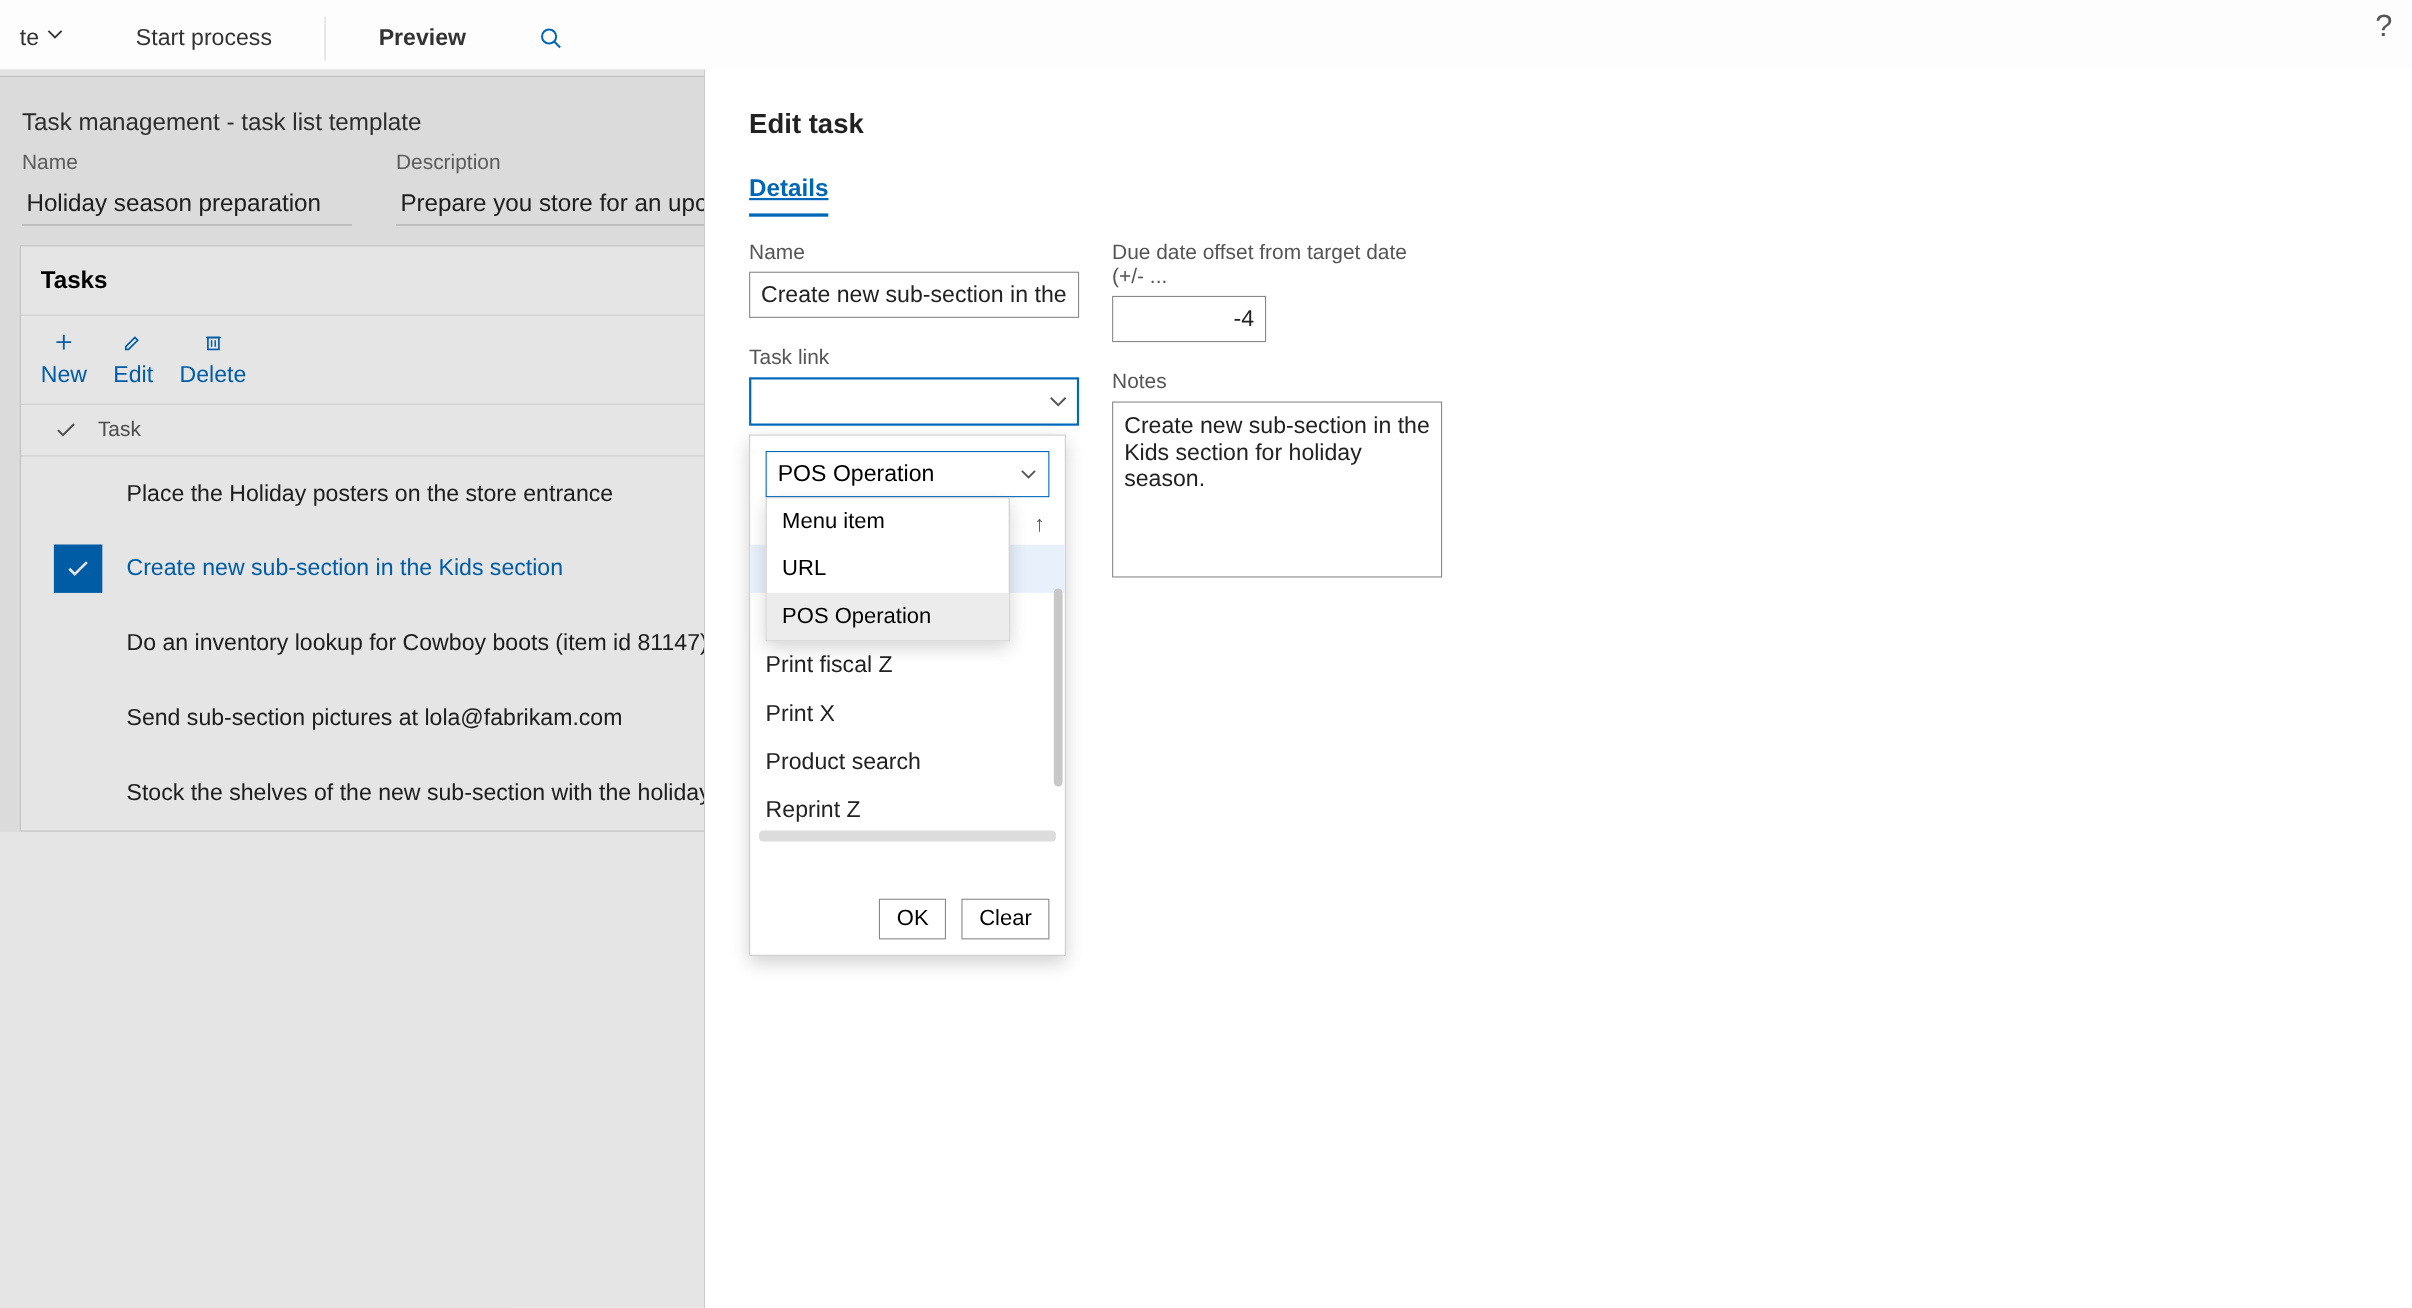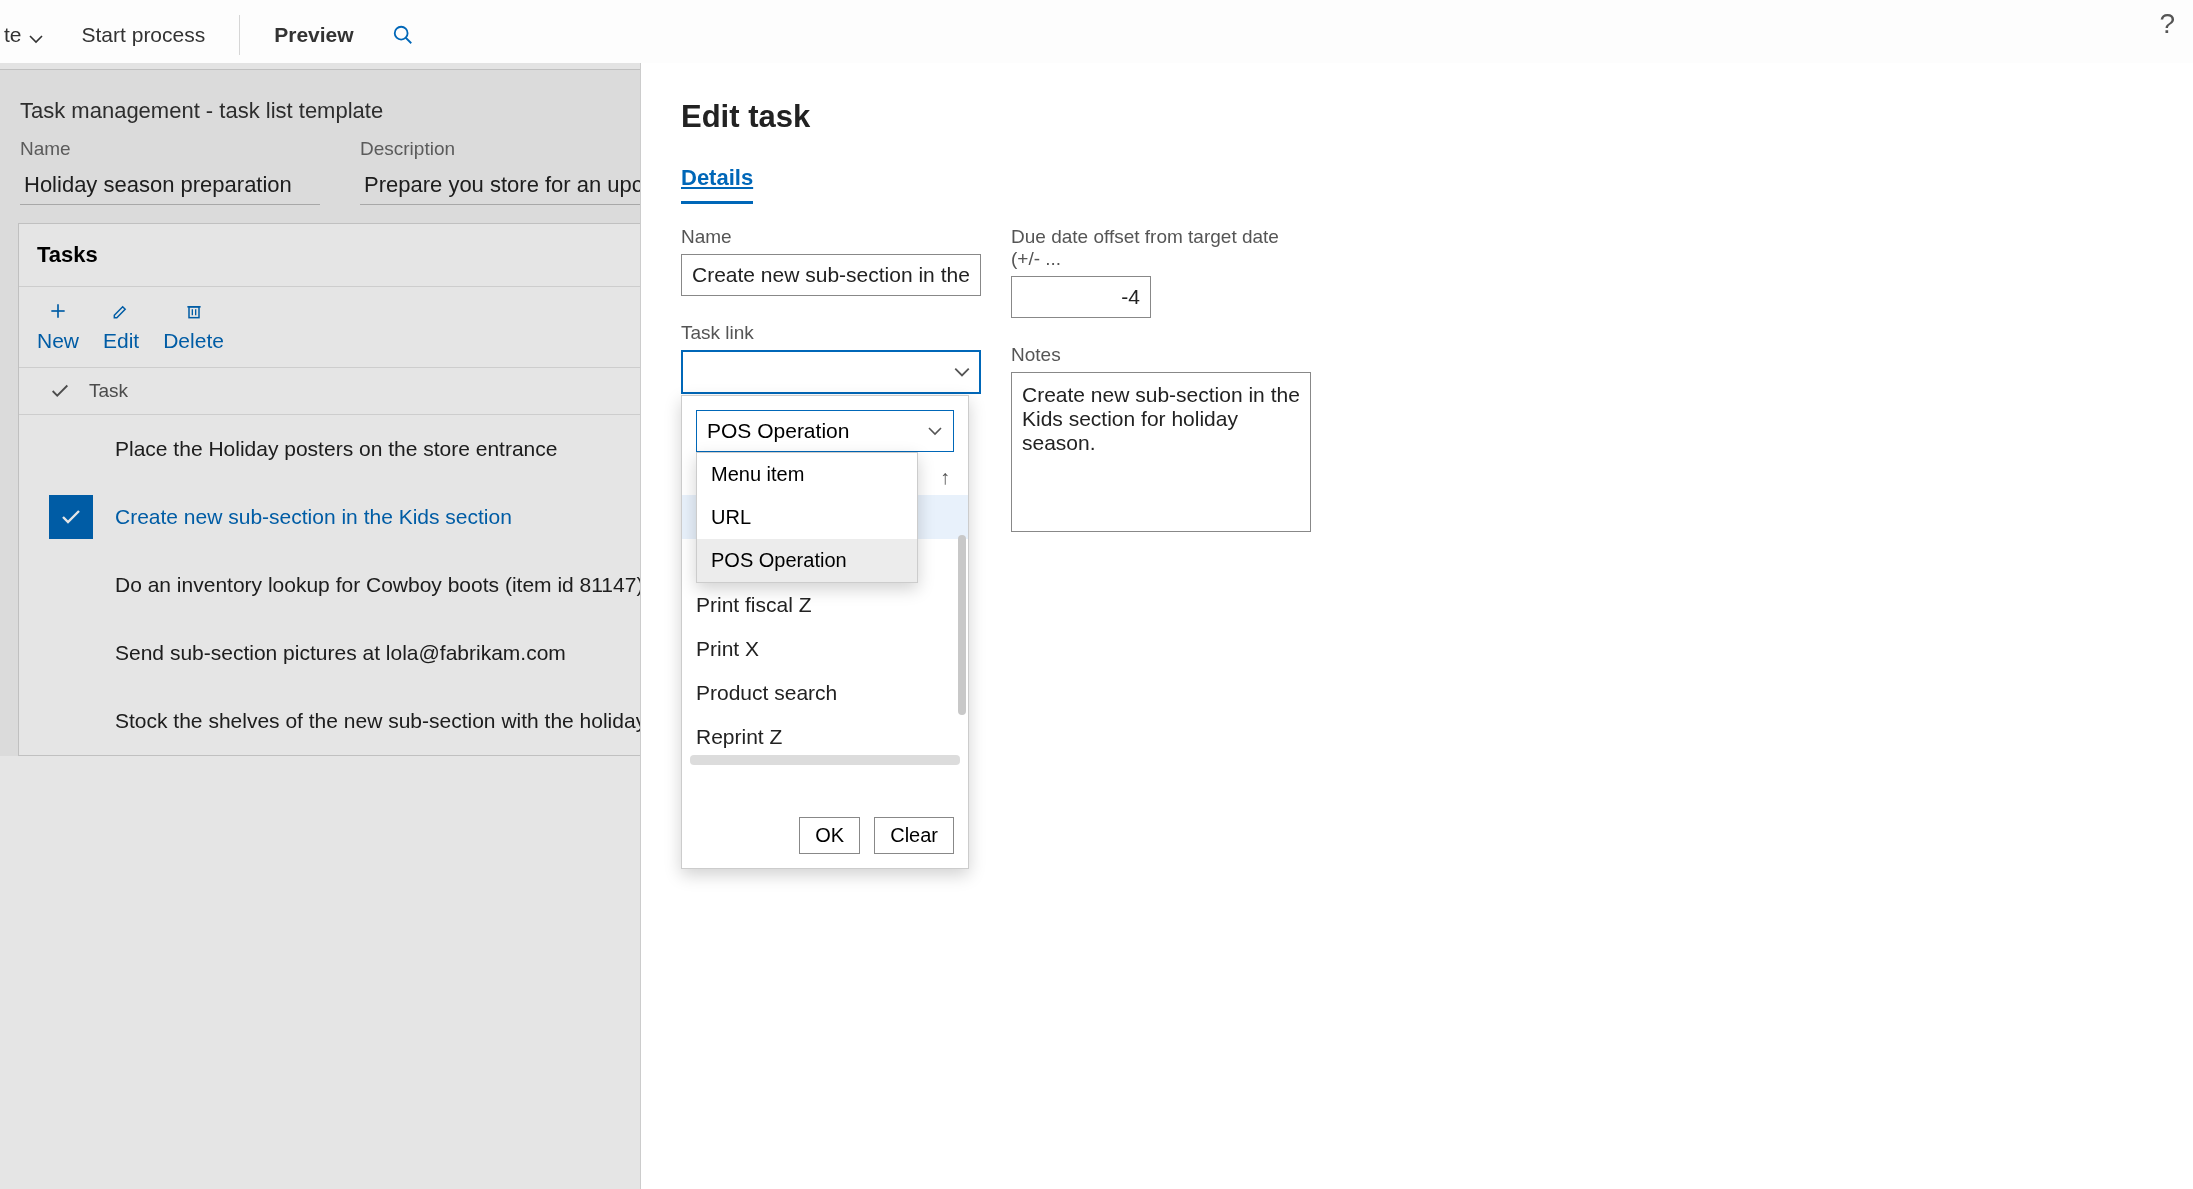--- a/index.html
+++ b/index.html
@@ -15,21 +15,21 @@
   .topbar .title-frag { padding: 0 18px 0 0; font-size: 24px; font-weight: 600; border-right: 1px solid #333; height: 100%; display:flex; align-items:center; }
   .breadcrumbs { display: flex; align-items: center; gap: 18px; padding-left: 42px; color: #ddd; font-size: 20px;}
   .chevron { font-size: 18px; color: #aaa; }
   .crumb { color: #eee; }
 
   
   .actionbar {
     background: #fdfdfd; border-bottom: 1px solid #d6d6d6; height: 70px; display:flex; align-items:center;
     padding-left: 0; gap: 30px; font-size: 21px;
   }
-  .actionbar .action { display:flex; align-items:flex-end; gap:6px; color:#333; cursor:pointer; padding: 0 4px; }
+  .actionbar .action { display:flex; align-items:flex-start; gap:6px; color:#333; cursor:pointer; padding: 0 18px; }
   .actionbar .action.bold { font-weight: 600; }
   .actionbar .sep { width:1px; height:40px; background:#d6d6d6; }
   .search-icon { width:22px; height:22px; }
 
   
   .pagebody { padding: 20px 0 0 18px; background:#f4f4f4; }
   .page-heading { font-size: 22px; color:#333; padding: 8px 0 14px 2px; }
   .field-row { display:flex; gap: 40px; padding: 0 0 18px 2px; }
   .field { display:flex; flex-direction:column; gap:6px; }
   .field-label { font-size:19px; color:#666; }
@@ -66,21 +66,21 @@
   .underlay .pagebody { filter: none; }
 
   
   .slideout {
     position:absolute; top:63px; right:0; bottom:0; left:640px; background:#fff; border-left:1px solid #ccc;
     display:block;
   }
   .slideout-inner { padding: 36px 40px; position:relative; height:100%; }
   
   .help-top { position:absolute; top:8px; right:18px; font-size:28px; color:#555; cursor:pointer; z-index:50;}
-  .panel-title { font-size:31px; font-weight:600; color:#222; margin-bottom: 30px; }
+  .panel-title { font-size:25px; font-weight:600; color:#222; margin-bottom: 30px; }
   .tab { display:inline-block; font-size:22px; font-weight:600; color:#0067b8; padding-bottom:10px; border-bottom:3px solid #0067b8; margin-bottom:22px;text-decoration:underline;}
   .form-grid { display:flex; gap: 30px; }
   .col { display:flex; flex-direction:column; gap: 26px; }
   .col.left { width:300px; }
   .col.right { width:300px; }
   .fld-label { font-size:19px; color:#555; margin-bottom:6px; display:block;}
   .fld-input {
     width:100%; border:1px solid #888; font-size:21px; padding:8px 10px; color:#222; background:#fff;
   }
   .fld-input.num { text-align:right; width:140px;}

